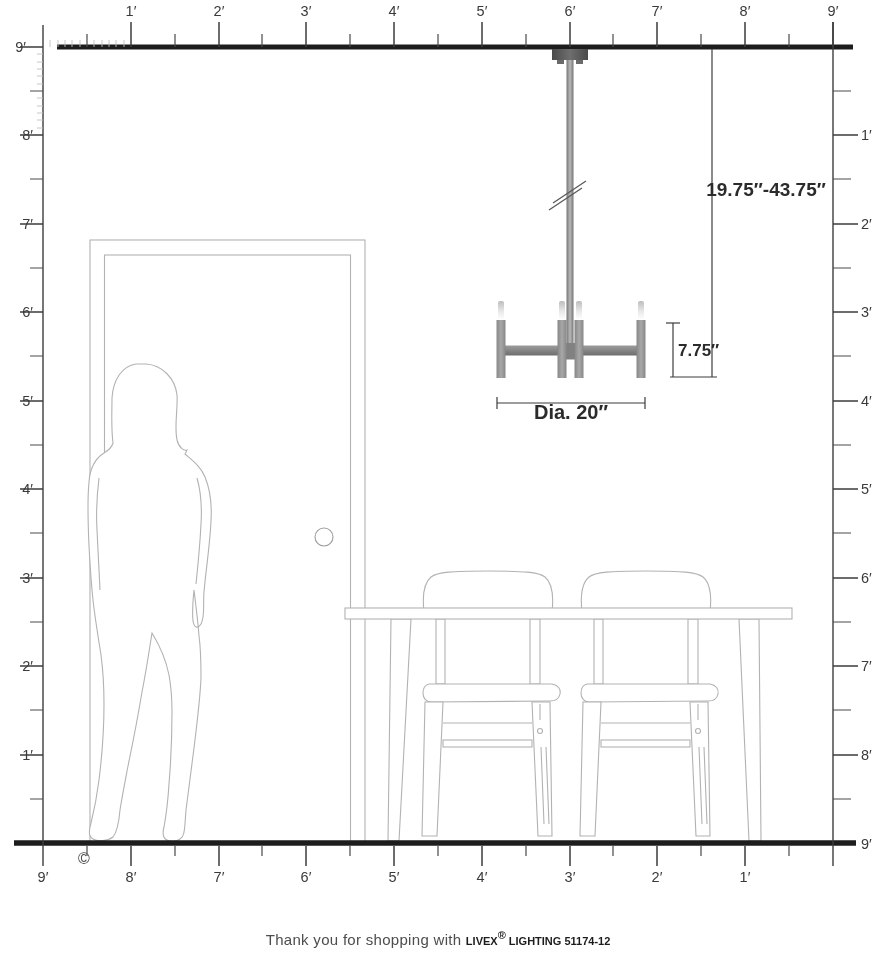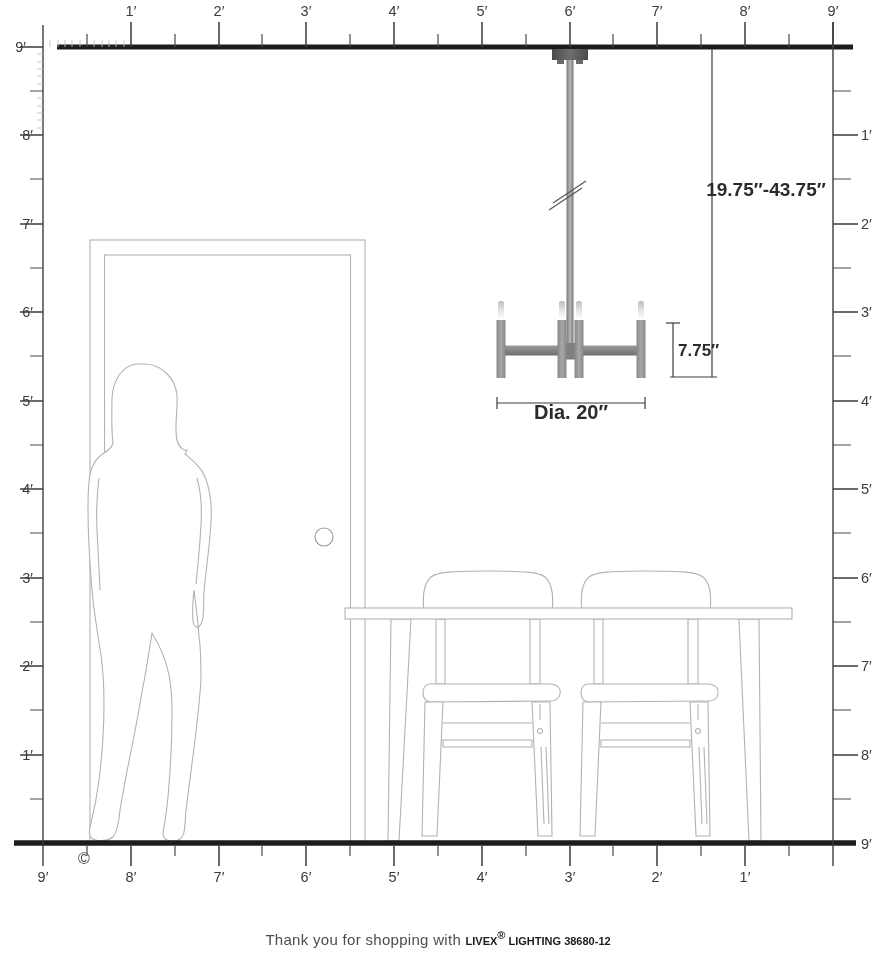--- a/index.html
+++ b/index.html
@@ -227,13 +227,13 @@
       <path d="M497,397 V409 M645,397 V409"></path>
     </g>
     <text class="dim" x="766" y="196" text-anchor="middle">19.75″-43.75″</text>
     <text class="dim dim-small" x="678" y="356" text-anchor="start">7.75″</text>
     <text class="dim dim-dia" x="571" y="419" text-anchor="middle">Dia. 20″</text>
   </g>
 
   <text class="copyright" x="78" y="864">©</text>
 </svg>
 
-<div class="footer"><span>Thank you for shopping with </span><span class="brand">LIVEX</span><sup class="brand">®</sup><span class="brand"> LIGHTING 38680-12</span></div>
+<div class="footer"><span>Thank you for shopping with </span><span class="brand">LIVEX</span><sup class="brand">®</sup><span class="brand"> LIGHTING 51174-12</span></div>
 
 </body></html>

